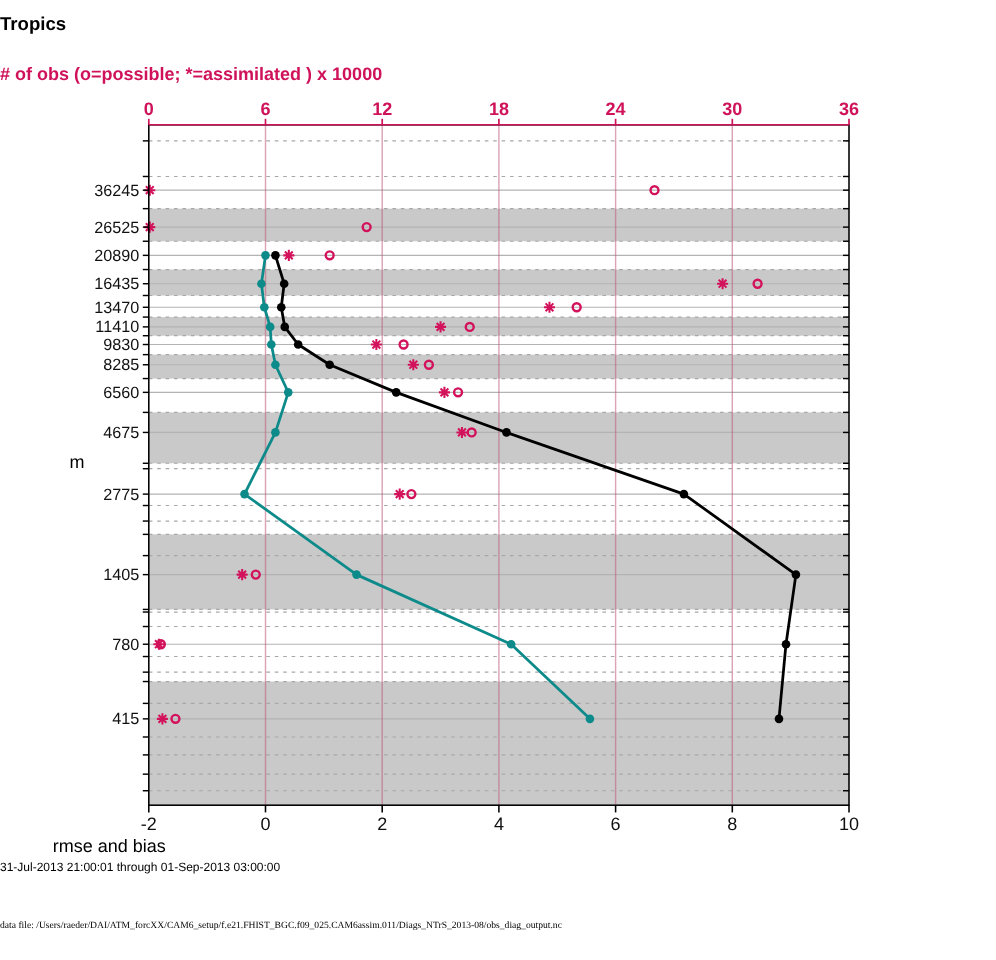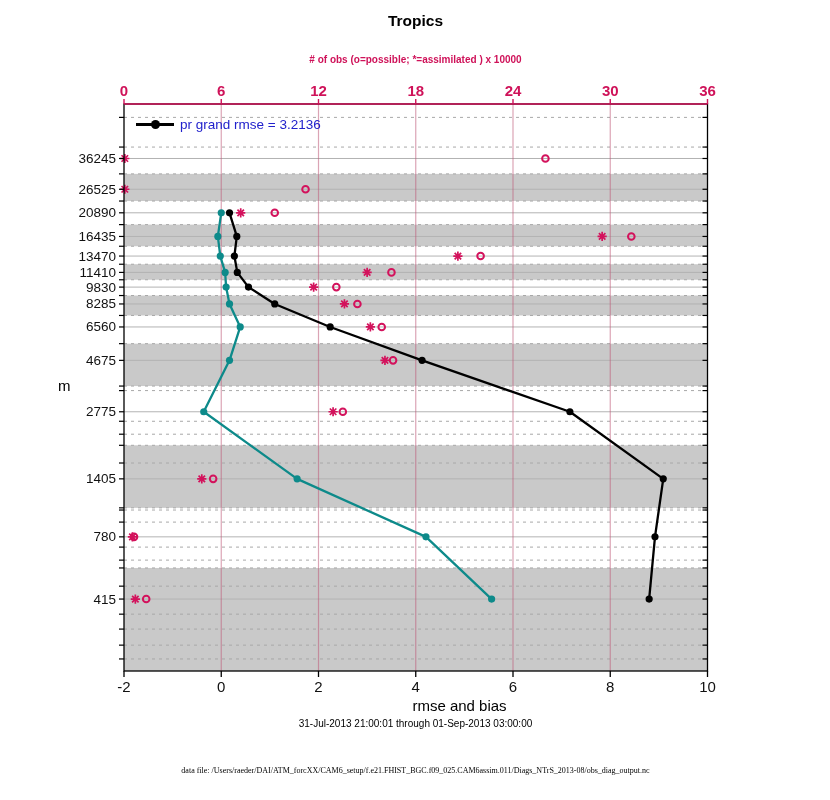--- a/index.html
+++ b/index.html
@@ -1,21 +1,21 @@
 <!DOCTYPE html>
 <html><head>
 <meta charset="utf-8">
 <style>
   html,body{margin:0;padding:0;background:#ffffff;}
   #canvas{position:relative;width:830px;height:800px;background:#ffffff;overflow:hidden;
           font-family:"Liberation Sans", sans-serif;}
-  .ctext{position:absolute;left:0;width:831px;text-align:center;color:#000;}
+  .ctext{position:absolute;left:0;width:831px;text-align:left;color:#000;}
   .title{top:12px;font-size:15.5px;font-weight:bold;}
   .subtitle{top:32px;font-size:15.5px;font-weight:bold;}
-  .topxlabel{top:54px;font-size:10px;font-weight:bold;}
+  .topxlabel{top:54px;font-size:15px;font-weight:bold;}
   .xlabel{top:697px;font-size:15px;padding-left:44px;}
   .timespan{top:718px;font-size:10px;}
   .footer{top:766px;font-size:8px;font-family:Liberation Serif, serif;}
   .ylabel{position:absolute;left:58px;top:377px;font-size:15px;color:#000;}
   #legend{position:absolute;left:136px;top:116px;}
   .legrow{display:flex;align-items:center;height:16px;}
   .legswatch{position:relative;width:38px;height:3px;}
   .legswatch .dot{position:absolute;left:15px;top:-3px;width:9px;height:9px;border-radius:50%;}
   .leglabel{margin-left:6px;font-size:13.5px;font-weight:500;color:#2121cc;white-space:nowrap;}
   svg{position:absolute;left:0;top:0;}
@@ -266,24 +266,18 @@
       <text x="116" y="364.8572069715069" text-anchor="end" class="ytick">4675</text>
       <text x="116" y="416.26637295343016" text-anchor="end" class="ytick">2775</text>
       <text x="116" y="483.35076235816376" text-anchor="end" class="ytick">1405</text>
       <text x="116" y="541.3558954267426" text-anchor="end" class="ytick">780</text>
       <text x="116" y="603.5516735513031" text-anchor="end" class="ytick">415</text>
     </svg>
 
   <div class="ylabel">m</div>
 
   <div id="legend">
-    <div class="legrow">
-      <span class="legswatch" id="sw0" style="background: rgb(0, 0, 0);">
-          <span class="dot" style="background: rgb(0, 0, 0);"></span>
-        </span>
-      <span class="leglabel">pr grand rmse = 3.2136</span>
-    </div>
   </div>
 
   <div class="ctext xlabel">rmse and bias</div>
   <div class="ctext timespan">31-Jul-2013 21:00:01 through 01-Sep-2013 03:00:00</div>
   <div class="ctext footer">data file: /Users/raeder/DAI/ATM_forcXX/CAM6_setup/f.e21.FHIST_BGC.f09_025.CAM6assim.011/Diags_NTrS_2013-08/obs_diag_output.nc</div>
 </div>
 
 </body></html>

